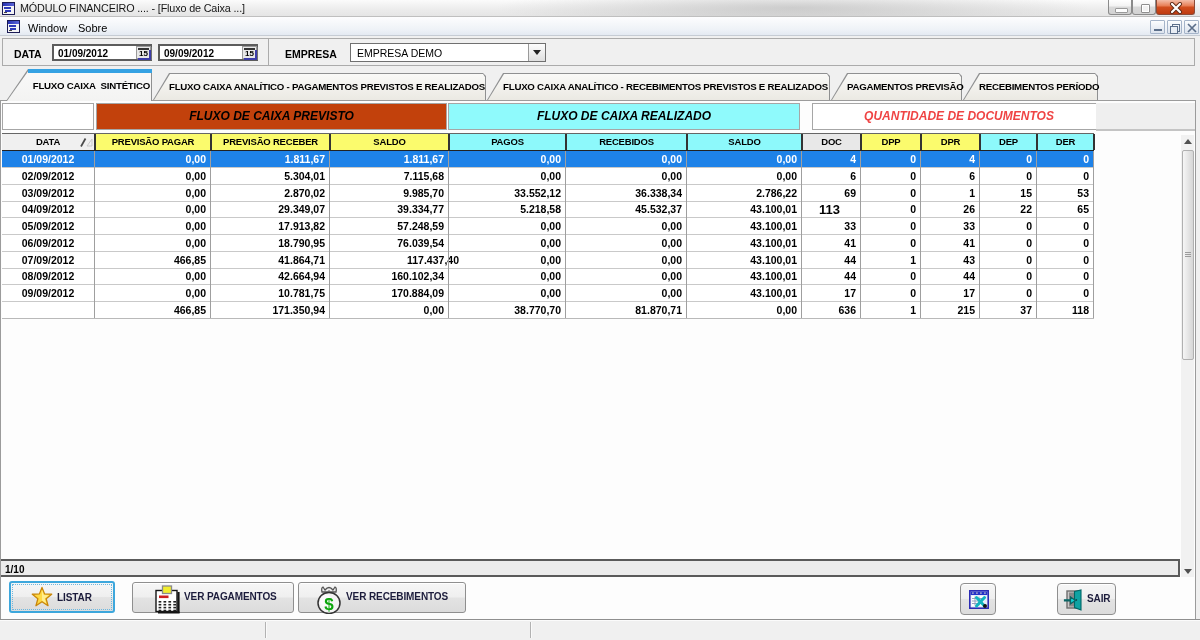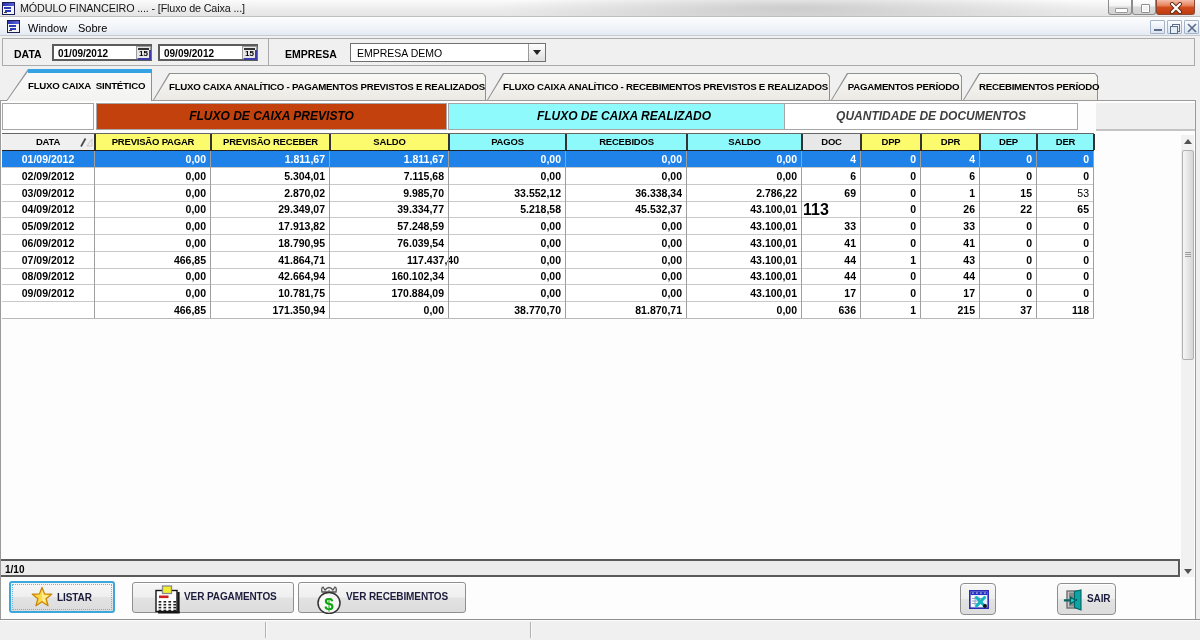--- a/index.html
+++ b/index.html
@@ -79,32 +79,32 @@
 <div class="a" style="left:0;top:100px;width:1196px;height:519px;box-sizing:border-box;background:#fdfdfd;border:1px solid #9b9b9b;border-bottom:none;"></div>
 <div class="a" style="left:1196px;top:100px;width:4px;height:540px;background:#f0f0f0;"></div>
 <div class="a" style="left:153px;top:73px;width:333px;height:27px;background:#8f9091;clip-path:polygon(16px 0, calc(100% - 3px) 0, 100% 3px, 100% 100%, 0 100%);"></div>
 <div class="a" style="left:153px;top:73px;width:333px;height:27px;background:linear-gradient(#fafaf8,#ebe9e3);clip-path:polygon(17px 1px, calc(100% - 3px) 1px, calc(100% - 1px) 4px, calc(100% - 1px) 100%, 1px 100%);"></div>
 <div class="a" style="left:169px;top:73px;width:315px;height:27px;line-height:27px;text-align:center;font-size:9.7px;letter-spacing:-0.25px;white-space:nowrap;font-weight:bold;color:#000;">FLUXO CAIXA ANALÍTICO - PAGAMENTOS PREVISTOS E REALIZADOS</div>
 <div class="a" style="left:487px;top:73px;width:343px;height:27px;background:#8f9091;clip-path:polygon(16px 0, calc(100% - 3px) 0, 100% 3px, 100% 100%, 0 100%);"></div>
 <div class="a" style="left:487px;top:73px;width:343px;height:27px;background:linear-gradient(#fafaf8,#ebe9e3);clip-path:polygon(17px 1px, calc(100% - 3px) 1px, calc(100% - 1px) 4px, calc(100% - 1px) 100%, 1px 100%);"></div>
 <div class="a" style="left:503px;top:73px;width:325px;height:27px;line-height:27px;text-align:center;font-size:9.7px;letter-spacing:-0.25px;white-space:nowrap;font-weight:bold;color:#000;">FLUXO CAIXA ANALÍTICO - RECEBIMENTOS PREVISTOS E REALIZADOS</div>
 <div class="a" style="left:831px;top:73px;width:131px;height:27px;background:#8f9091;clip-path:polygon(16px 0, calc(100% - 3px) 0, 100% 3px, 100% 100%, 0 100%);"></div>
 <div class="a" style="left:831px;top:73px;width:131px;height:27px;background:linear-gradient(#fafaf8,#ebe9e3);clip-path:polygon(17px 1px, calc(100% - 3px) 1px, calc(100% - 1px) 4px, calc(100% - 1px) 100%, 1px 100%);"></div>
-<div class="a" style="left:847px;top:73px;width:113px;height:27px;line-height:27px;text-align:center;font-size:9.7px;letter-spacing:-0.25px;white-space:nowrap;font-weight:bold;color:#000;">PAGAMENTOS PERÍODO</div>
+<div class="a" style="left:847px;top:73px;width:113px;height:27px;line-height:27px;text-align:center;font-size:9.7px;letter-spacing:-0.25px;white-space:nowrap;font-weight:bold;color:#000;">PAGAMENTOS PREVISÃO</div>
 <div class="a" style="left:963px;top:73px;width:135px;height:27px;background:#8f9091;clip-path:polygon(16px 0, calc(100% - 3px) 0, 100% 3px, 100% 100%, 0 100%);"></div>
 <div class="a" style="left:963px;top:73px;width:135px;height:27px;background:linear-gradient(#fafaf8,#ebe9e3);clip-path:polygon(17px 1px, calc(100% - 3px) 1px, calc(100% - 1px) 4px, calc(100% - 1px) 100%, 1px 100%);"></div>
 <div class="a" style="left:979px;top:73px;width:117px;height:27px;line-height:27px;text-align:center;font-size:9.7px;letter-spacing:-0.25px;white-space:nowrap;font-weight:bold;color:#000;">RECEBIMENTOS PERÍODO</div>
 <div class="a" style="left:6px;top:69px;width:146px;height:32px;background:#8f9091;clip-path:polygon(22px 0, calc(100% - 3px) 0, 100% 3px, 100% 100%, 0 100%);"></div>
 <div class="a" style="left:6px;top:69px;width:146px;height:32px;background:linear-gradient(#f9f9f9,#f3f3f2);clip-path:polygon(23px 1px, calc(100% - 3px) 1px, calc(100% - 1px) 4px, calc(100% - 1px) 100%, 1px 100%);"></div>
 <div class="a" style="left:28px;top:69px;width:124px;height:4px;background:#35a2e3;"></div>
-<div class="a" style="left:28px;top:73px;width:122px;height:28px;line-height:26px;text-align:left;font-size:9.7px;letter-spacing:-0.25px;white-space:nowrap;font-weight:bold;color:#000;">FLUXO CAIXA&nbsp; SINTÉTICO</div>
+<div class="a" style="left:28px;top:73px;width:122px;height:28px;line-height:26px;text-align:right;font-size:9.7px;letter-spacing:-0.25px;white-space:nowrap;font-weight:bold;color:#000;">FLUXO CAIXA&nbsp; SINTÉTICO</div>
 <div class="a" style="left:2px;top:103px;width:92px;height:27px;box-sizing:border-box;background:#ffffff;border:1px solid #a6a6a6;font-size:12px;font-weight:bold;font-style:italic;text-align:center;line-height:25px;color:#000;"></div>
 <div class="a" style="left:96px;top:103px;width:351px;height:27px;box-sizing:border-box;background:#c2410c;border:1px solid #a6a6a6;font-size:12px;font-weight:bold;font-style:italic;text-align:center;line-height:25px;color:#000;">FLUXO DE CAIXA PREVISTO</div>
 <div class="a" style="left:448px;top:103px;width:352px;height:27px;box-sizing:border-box;background:#8ffafc;border:1px solid #a6a6a6;font-size:12px;font-weight:bold;font-style:italic;text-align:center;line-height:25px;color:#000;">FLUXO DE CAIXA REALIZADO</div>
-<div class="a" style="left:784px;top:103px;width:294px;height:27px;box-sizing:border-box;background:#ffffff;border:1px solid #a6a6a6;font-size:12px;font-weight:bold;font-style:italic;text-align:center;line-height:25px;color:#404040;">QUANTIDADE DE DOCUMENTOS</div>
+<div class="a" style="left:812px;top:103px;width:294px;height:27px;box-sizing:border-box;background:#ffffff;border:1px solid #a6a6a6;font-size:12px;font-weight:bold;font-style:italic;text-align:center;line-height:25px;color:#ef4444;">QUANTIDADE DE DOCUMENTOS</div>
 <div class="a" style="left:1096px;top:103px;width:99px;height:28px;background:#efefef;border-bottom:2px solid #c4c4c4;box-sizing:border-box;"></div>
 <div class="a" style="left:2px;top:133px;width:1092px;height:18px;background:#555;"></div>
 <div class="a" style="left:2px;top:134px;width:94px;height:16px;box-sizing:border-box;background:#f0f0f0;border-right:2px solid #333;font-size:9.5px;letter-spacing:-0.2px;font-weight:bold;color:#000;text-align:center;line-height:16px;">DATA<svg class="a" style="left:78px;top:4px" width="14" height="9" viewBox="0 0 14 9">
       <path d="M1 8.5 L5.5 0.5" stroke="#4a4a4a" stroke-width="1.7"></path>
       <path d="M7 8 L12 1 L12 8 Z" fill="none" stroke="#c9c9c9" stroke-width="1"></path>
     </svg></div>
 <div class="a" style="left:96px;top:134px;width:116px;height:16px;box-sizing:border-box;background:#fbfb6d;border-right:2px solid #333;font-size:9.5px;letter-spacing:-0.2px;font-weight:bold;color:#000;text-align:center;line-height:16px;">PREVISÃO PAGAR</div>
 <div class="a" style="left:212px;top:134px;width:119px;height:16px;box-sizing:border-box;background:#fbfb6d;border-right:2px solid #333;font-size:9.5px;letter-spacing:-0.2px;font-weight:bold;color:#000;text-align:center;line-height:16px;">PREVISÃO RECEBER</div>
 <div class="a" style="left:331px;top:134px;width:119px;height:16px;box-sizing:border-box;background:#fbfb6d;border-right:2px solid #333;font-size:9.5px;letter-spacing:-0.2px;font-weight:bold;color:#000;text-align:center;line-height:16px;">SALDO</div>
 <div class="a" style="left:450px;top:134px;width:117px;height:28px;box-sizing:border-box;background:#8df9fb;border-right:2px solid #333;font-size:9.5px;letter-spacing:-0.2px;font-weight:bold;color:#000;text-align:center;line-height:16px;">PAGOS</div>
@@ -148,30 +148,30 @@
 <div class="a" style="left:96px;top:185px;width:114px;height:16px;line-height:16px;text-align:right;padding-right:4px;box-sizing:border-box;font-size:10.5px;font-weight:bold;color:#000000;">0,00</div>
 <div class="a" style="left:212px;top:185px;width:117px;height:16px;line-height:16px;text-align:right;padding-right:4px;box-sizing:border-box;font-size:10.5px;font-weight:bold;color:#000000;">2.870,02</div>
 <div class="a" style="left:331px;top:185px;width:117px;height:16px;line-height:16px;text-align:right;padding-right:4px;box-sizing:border-box;font-size:10.5px;font-weight:bold;color:#000000;">9.985,70</div>
 <div class="a" style="left:450px;top:185px;width:115px;height:16px;line-height:16px;text-align:right;padding-right:4px;box-sizing:border-box;font-size:10.5px;font-weight:bold;color:#000000;">33.552,12</div>
 <div class="a" style="left:567px;top:185px;width:119px;height:16px;line-height:16px;text-align:right;padding-right:4px;box-sizing:border-box;font-size:10.5px;font-weight:bold;color:#000000;">36.338,34</div>
 <div class="a" style="left:688px;top:185px;width:113px;height:16px;line-height:16px;text-align:right;padding-right:4px;box-sizing:border-box;font-size:10.5px;font-weight:bold;color:#000000;">2.786,22</div>
 <div class="a" style="left:803px;top:185px;width:57px;height:16px;line-height:16px;text-align:right;padding-right:4px;box-sizing:border-box;font-size:10.5px;font-weight:bold;color:#000000;">69</div>
 <div class="a" style="left:862px;top:185px;width:58px;height:16px;line-height:16px;text-align:right;padding-right:4px;box-sizing:border-box;font-size:10.5px;font-weight:bold;color:#000000;">0</div>
 <div class="a" style="left:922px;top:185px;width:57px;height:16px;line-height:16px;text-align:right;padding-right:4px;box-sizing:border-box;font-size:10.5px;font-weight:bold;color:#000000;">1</div>
 <div class="a" style="left:981px;top:185px;width:55px;height:16px;line-height:16px;text-align:right;padding-right:4px;box-sizing:border-box;font-size:10.5px;font-weight:bold;color:#000000;">15</div>
-<div class="a" style="left:1038px;top:185px;width:55px;height:16px;line-height:16px;text-align:right;padding-right:4px;box-sizing:border-box;font-size:10.5px;font-weight:normal;color:#000000;">53</div>
+<div class="a" style="left:1038px;top:185px;width:55px;height:16px;line-height:16px;text-align:right;padding-right:4px;box-sizing:border-box;font-size:10.5px;font-weight:bold;color:#000000;">53</div>
 <div class="a" style="left:2px;top:202px;width:1092px;height:16px;background:#ffffff;border-bottom:1px solid #c9c9c9;box-sizing:border-box;"></div>
 <div class="a" style="left:2px;top:202px;width:92px;height:15px;line-height:15px;text-align:center;font-size:10.5px;font-weight:bold;color:#000000;">04/09/2012</div>
 <div class="a" style="left:96px;top:202px;width:114px;height:15px;line-height:15px;text-align:right;padding-right:4px;box-sizing:border-box;font-size:10.5px;font-weight:bold;color:#000000;">0,00</div>
 <div class="a" style="left:212px;top:202px;width:117px;height:15px;line-height:15px;text-align:right;padding-right:4px;box-sizing:border-box;font-size:10.5px;font-weight:bold;color:#000000;">29.349,07</div>
 <div class="a" style="left:331px;top:202px;width:117px;height:15px;line-height:15px;text-align:right;padding-right:4px;box-sizing:border-box;font-size:10.5px;font-weight:bold;color:#000000;">39.334,77</div>
 <div class="a" style="left:450px;top:202px;width:115px;height:15px;line-height:15px;text-align:right;padding-right:4px;box-sizing:border-box;font-size:10.5px;font-weight:bold;color:#000000;">5.218,58</div>
 <div class="a" style="left:567px;top:202px;width:119px;height:15px;line-height:15px;text-align:right;padding-right:4px;box-sizing:border-box;font-size:10.5px;font-weight:bold;color:#000000;">45.532,37</div>
 <div class="a" style="left:688px;top:202px;width:113px;height:15px;line-height:15px;text-align:right;padding-right:4px;box-sizing:border-box;font-size:10.5px;font-weight:bold;color:#000000;">43.100,01</div>
-<div class="a" style="left:803px;top:202px;width:57px;height:15px;line-height:15px;text-align:left;padding-right:4px;box-sizing:border-box;font-size:16px;font-weight:bold;color:#000000;">113</div>
+<div class="a" style="left:803px;top:202px;width:57px;height:15px;line-height:15px;text-align:center;padding-right:4px;box-sizing:border-box;font-size:13px;font-weight:bold;color:#000000;">113</div>
 <div class="a" style="left:862px;top:202px;width:58px;height:15px;line-height:15px;text-align:right;padding-right:4px;box-sizing:border-box;font-size:10.5px;font-weight:bold;color:#000000;">0</div>
 <div class="a" style="left:922px;top:202px;width:57px;height:15px;line-height:15px;text-align:right;padding-right:4px;box-sizing:border-box;font-size:10.5px;font-weight:bold;color:#000000;">26</div>
 <div class="a" style="left:981px;top:202px;width:55px;height:15px;line-height:15px;text-align:right;padding-right:4px;box-sizing:border-box;font-size:10.5px;font-weight:bold;color:#000000;">22</div>
 <div class="a" style="left:1038px;top:202px;width:55px;height:15px;line-height:15px;text-align:right;padding-right:4px;box-sizing:border-box;font-size:10.5px;font-weight:bold;color:#000000;">65</div>
 <div class="a" style="left:2px;top:218px;width:1092px;height:17px;background:#ffffff;border-bottom:1px solid #c9c9c9;box-sizing:border-box;"></div>
 <div class="a" style="left:2px;top:218px;width:92px;height:16px;line-height:16px;text-align:center;font-size:10.5px;font-weight:bold;color:#000000;">05/09/2012</div>
 <div class="a" style="left:96px;top:218px;width:114px;height:16px;line-height:16px;text-align:right;padding-right:4px;box-sizing:border-box;font-size:10.5px;font-weight:bold;color:#000000;">0,00</div>
 <div class="a" style="left:212px;top:218px;width:117px;height:16px;line-height:16px;text-align:right;padding-right:4px;box-sizing:border-box;font-size:10.5px;font-weight:bold;color:#000000;">17.913,82</div>
 <div class="a" style="left:331px;top:218px;width:117px;height:16px;line-height:16px;text-align:right;padding-right:4px;box-sizing:border-box;font-size:10.5px;font-weight:bold;color:#000000;">57.248,59</div>
 <div class="a" style="left:450px;top:218px;width:115px;height:16px;line-height:16px;text-align:right;padding-right:4px;box-sizing:border-box;font-size:10.5px;font-weight:bold;color:#000000;">0,00</div>

